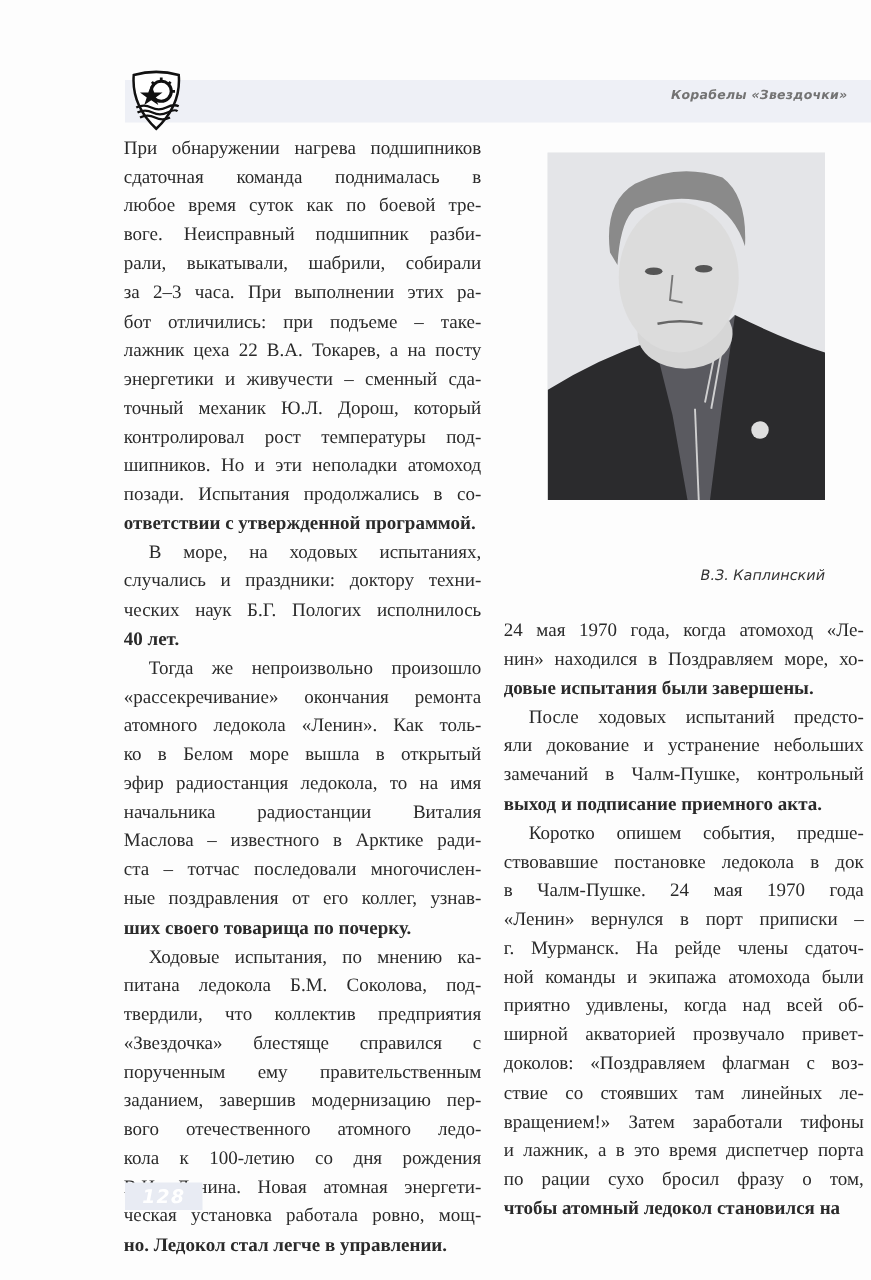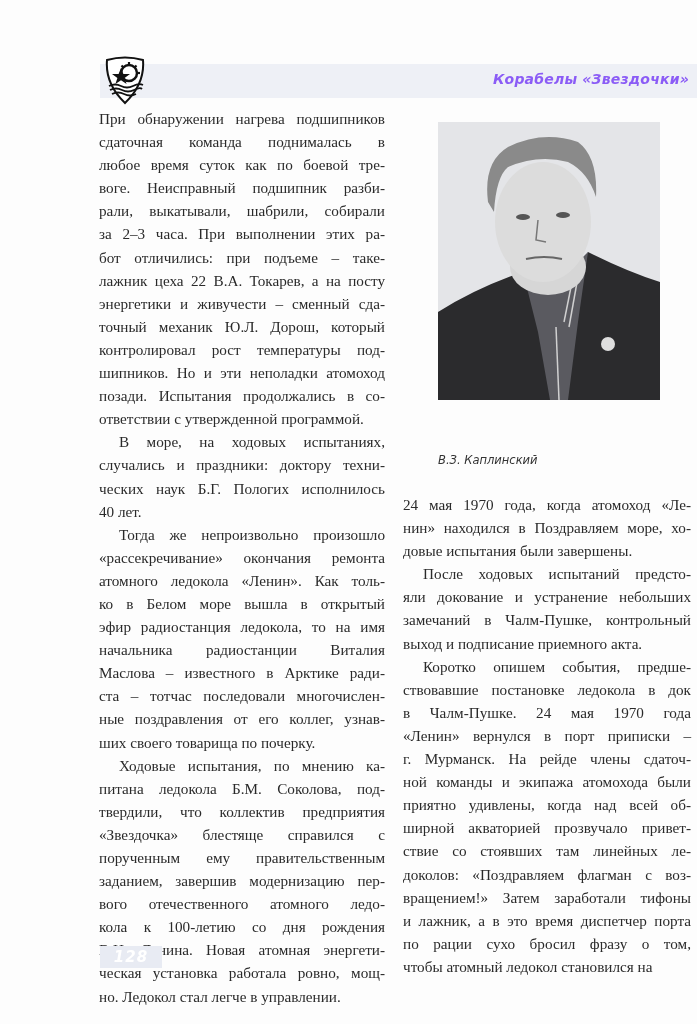--- a/index.html
+++ b/index.html
@@ -10,42 +10,42 @@
     color: #2a2a2a;
   }
   .header-band {
     position: absolute; left: 100px; top: 64px; width: 597px; height: 34px;
     background: #eef0f6;
   }
   .logo {
     position: absolute; left: 103px; top: 56px; width: 44px; height: 50px;
   }
   .running-title {
-    position: absolute; right: 8px; top: 71px;
+    position: absolute; right: 19px; top: 71px;
     font-family: "DejaVu Sans", sans-serif; font-style: italic; font-weight: bold;
-    font-size: 14px; color: #8b5cf6; letter-spacing: 0.2px;
+    font-size: 10px; color: #737373; letter-spacing: 0.2px;
   }
   .col-left {
     position: absolute; left: 99px; top: 107px; width: 286px;
   }
   .col-right {
     position: absolute; left: 403px; top: 493px; width: 288px;
   }
   .para {
     margin: 0; font-size: 15.2px; line-height: 23.1px;
     text-align: justify; text-align-last: left; hyphens: manual;
   }
   .para .ln { display: block; text-align: justify; text-align-last: justify; }
-  .para .ln.last { text-align-last: left; }
+  .para .ln.last { text-align-last: left; font-weight: bold; }
   .photo-frame {
     position: absolute; left: 438px; top: 122px; width: 222px; height: 278px;
     background: #e6e7ea; overflow: hidden;
   }
   .caption {
-    position: absolute; left: 438px; top: 453px; width: 222px; text-align: left;
+    position: absolute; left: 438px; top: 453px; width: 222px; text-align: right;
     font-family: "DejaVu Sans", sans-serif; font-style: italic; font-size: 11.5px; color: #333;
   }
   .page-number-box {
     position: absolute; left: 100px; top: 946px; width: 62px; height: 22px;
     background: #e8ebf3;
     display: flex; align-items: center; justify-content: center;
   }
   .page-number {
     font-family: "DejaVu Sans", sans-serif; font-weight: bold; font-style: italic;
     font-size: 15px; color: #ffffff; letter-spacing: 1px;
@@ -166,22 +166,22 @@
     </p>
     <p class="para">
       <span class="ln" style="text-indent: 20px;">Коротко опишем события, предше-</span>
       <span class="ln">ствовавшие постановке ледокола в док</span>
       <span class="ln">в Чалм-Пушке. 24 мая 1970 года</span>
       <span class="ln">«Ленин» вернулся в порт приписки –</span>
       <span class="ln">г. Мурманск. На рейде члены сдаточ-</span>
       <span class="ln">ной команды и экипажа атомохода были</span>
       <span class="ln">приятно удивлены, когда над всей об-</span>
       <span class="ln">ширной акваторией прозвучало привет-</span>
+      <span class="ln">доколов: «Поздравляем флагман с воз-</span>
       <span class="ln">ствие со стоявших там линейных ле-</span>
-      <span class="ln">доколов: «Поздравляем флагман с воз-</span>
       <span class="ln">вращением!» Затем заработали тифоны</span>
       <span class="ln">и лажник, а в это время диспетчер порта</span>
       <span class="ln">по рации сухо бросил фразу о том,</span>
       <span class="ln last">чтобы атомный ледокол становился на</span>
     </p>
   </div>
 
 <div class="page-number-box">
   <span class="page-number">128</span>
 </div>

